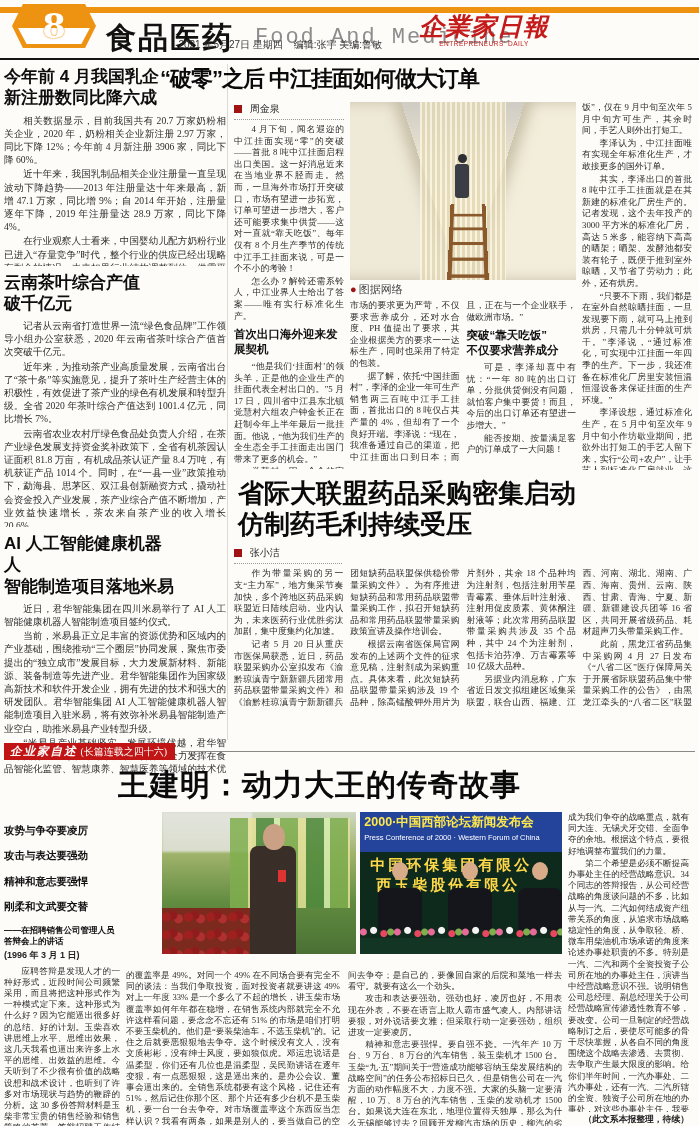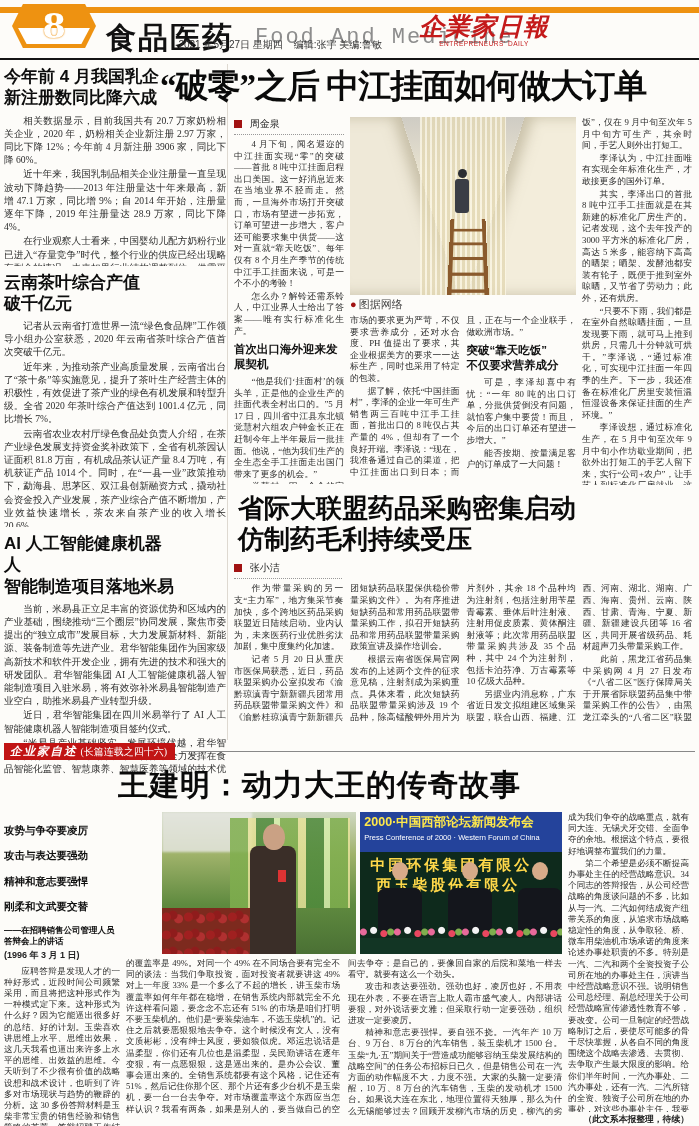--- a/index.html
+++ b/index.html
@@ -40,22 +40,22 @@
   
   .l-art{margin-bottom:6px;}
   .l-title{font-family:"Liberation Sans","DejaVu Sans",sans-serif;font-weight:bold;font-size:17px;
        line-height:1.25;color:#0d0d0d;white-space:pre-line;margin:2px 0 5px 0;max-width:170px;}
   .l-body{font-size:9.6px;line-height:13.2px;color:#2c2c2c;}
   .l-art1 .l-body{height:152px;overflow:hidden;}
   .l-art2 .l-body{height:208px;overflow:hidden;}
   .l-art3 .l-body{height:172px;overflow:hidden;}
 
   
-  .noodle-title{font-size:33px;font-weight:bold;color:#0a0a0a;letter-spacing:-1px;
-       margin:0 0 8px -74px;white-space:nowrap;font-family:Liberation Serif, serif;}
+  .noodle-title{font-size:22px;font-weight:bold;color:#0a0a0a;letter-spacing:-1px;
+       margin:0 0 8px -74px;white-space:nowrap;font-family:Liberation Sans, sans-serif;}
   .byline{font-family:"Liberation Sans",sans-serif;font-size:10px;color:#222;
        border-bottom:1px dotted #999;padding-bottom:3px;margin-bottom:4px;}
   .byline .marker{display:inline-block;width:8px;height:8px;background:#a11212;margin-right:5px;vertical-align:-1px;}
   .n-cols{display:flex;gap:6px;height:368px;overflow:hidden;}
   .n-c1{width:110px;}
   .n-mid{width:226px;}
   .n-c4{width:110px;}
   .n-body{font-size:8.8px;line-height:11.6px;color:#2c2c2c;}
   .n-c1 .n-body{height:345px;overflow:hidden;}
   .n-c4 .n-body{height:368px;overflow:hidden;}
@@ -94,21 +94,21 @@
   .s-grid{display:flex;gap:6px;height:318px;overflow:hidden;}
   .s-c1{width:116px;}
   .s-mid{width:436px;}
   .s-right{width:121px;}
   .s-intro{font-family:"Liberation Sans",sans-serif;font-weight:bold;font-size:10.5px;line-height:15px;color:#111;}
   .s-note{font-family:"Liberation Sans",sans-serif;font-weight:bold;font-size:8.5px;line-height:11px;color:#111;margin-top:2px;}
   .s-date{font-family:"Liberation Sans",sans-serif;font-weight:bold;font-size:9px;margin:2px 0 4px 0;}
   .s-body{font-size:8.6px;line-height:11.2px;color:#2c2c2c;}
   .s-c1 .s-body{height:200px;overflow:hidden;}
   .s-right .s-body{height:300px;overflow:hidden;}
-  .s-photos{display:flex;gap:4px;height:142px;margin-bottom:4px;padding-left:36px;}
+  .s-photos{display:flex;gap:4px;height:142px;margin-bottom:16px;padding-left:36px;}
   .photo2{position:relative;width:212px;height:142px;overflow:hidden;
         background:linear-gradient(180deg,#cfd8c2 0%,#9fb26a 30%,#5f8a3f 65%,#4a7034 100%);}
   .photo2 .sky{position:absolute;left:0;top:0;width:90px;height:40px;background:#e8e8e4;filter:blur(1px);opacity:.8;}
   .photo2 .banners{position:absolute;right:6px;top:6px;width:120px;height:90px;
         background:repeating-linear-gradient(90deg,#7fae4e 0 18px,#e6e29a 18px 26px,#4f8a3c 26px 44px,#d8efae 44px 50px);opacity:.85;}
   .photo2 .flowers{position:absolute;left:0;bottom:0;width:110px;height:46px;
         background:radial-gradient(circle at 20% 50%,#a02020 4px,transparent 5px),
                    radial-gradient(circle at 50% 40%,#8f1c1c 4px,transparent 5px),
                    radial-gradient(circle at 75% 60%,#b03030 4px,transparent 5px),#7d2a1e;
         background-size:22px 18px;}
@@ -177,22 +177,22 @@
         <div class="l-body">
             <p class="para">记者从云南省打造世界一流“绿色食品牌”工作领导小组办公室获悉，2020 年云南省茶叶综合产值首次突破千亿元。</p>
             <p class="para">近年来，为推动茶产业高质量发展，云南省出台了“茶十条”等实施意见，提升了茶叶生产经营主体的积极性，有效促进了茶产业的绿色有机发展和转型升级。全省 2020 年茶叶综合产值达到 1001.4 亿元，同比增长 7%。</p>
             <p class="para">云南省农业农村厅绿色食品处负责人介绍，在茶产业绿色发展支持资金奖补政策下，全省有机茶园认证面积 81.8 万亩，有机成品茶认证产量 8.4 万吨，有机获证产品 1014 个。同时，在“一县一业”政策推动下，勐海县、思茅区、双江县创新融资方式，撬动社会资金投入产业发展，茶产业综合产值不断增加，产业效益快速增长，茶农来自茶产业的收入增长 20.6%。</p>
           </div>
       </article>
       <article class="l-art l-art3">
         <h3 class="l-title" style="white-space: pre-line;">AI 人工智能健康机器人
 智能制造项目落地米易</h3>
         <div class="l-body">
+            <p class="para">近日，君华智能集团在四川米易举行了 AI 人工智能健康机器人智能制造项目签约仪式。</p>
             <p class="para">当前，米易县正立足丰富的资源优势和区域内的产业基础，围绕推动“三个圈层”协同发展，聚焦市委提出的“独立成市”发展目标，大力发展新材料、新能源、装备制造等先进产业。君华智能集团作为国家级高新技术和软件开发企业，拥有先进的技术和强大的研发团队。君华智能集团 AI 人工智能健康机器人智能制造项目入驻米易，将有效弥补米易县智能制造产业空白，助推米易县产业转型升级。</p>
-            <p class="para">近日，君华智能集团在四川米易举行了 AI 人工智能健康机器人智能制造项目签约仪式。</p>
             <p class="para">“米易县产业基础坚实，发展环境优越，君华智能集团将通过与米易县开展深度合作，全力发挥在食品智能化监管、智慧康养、智慧医养等领域的技术优势，认真落实协议内容，全力推进项目实施，为助推米易经济社会高质量发展贡献力量。”君华智能集团董事长说。</p>
           </div>
       </article>
     </aside>
 
     <div class="main-col">
 
       <article>
         <h2 class="noodle-title">“破零”之后 中江挂面如何做大订单</h2>
         <div class="n-cols">

